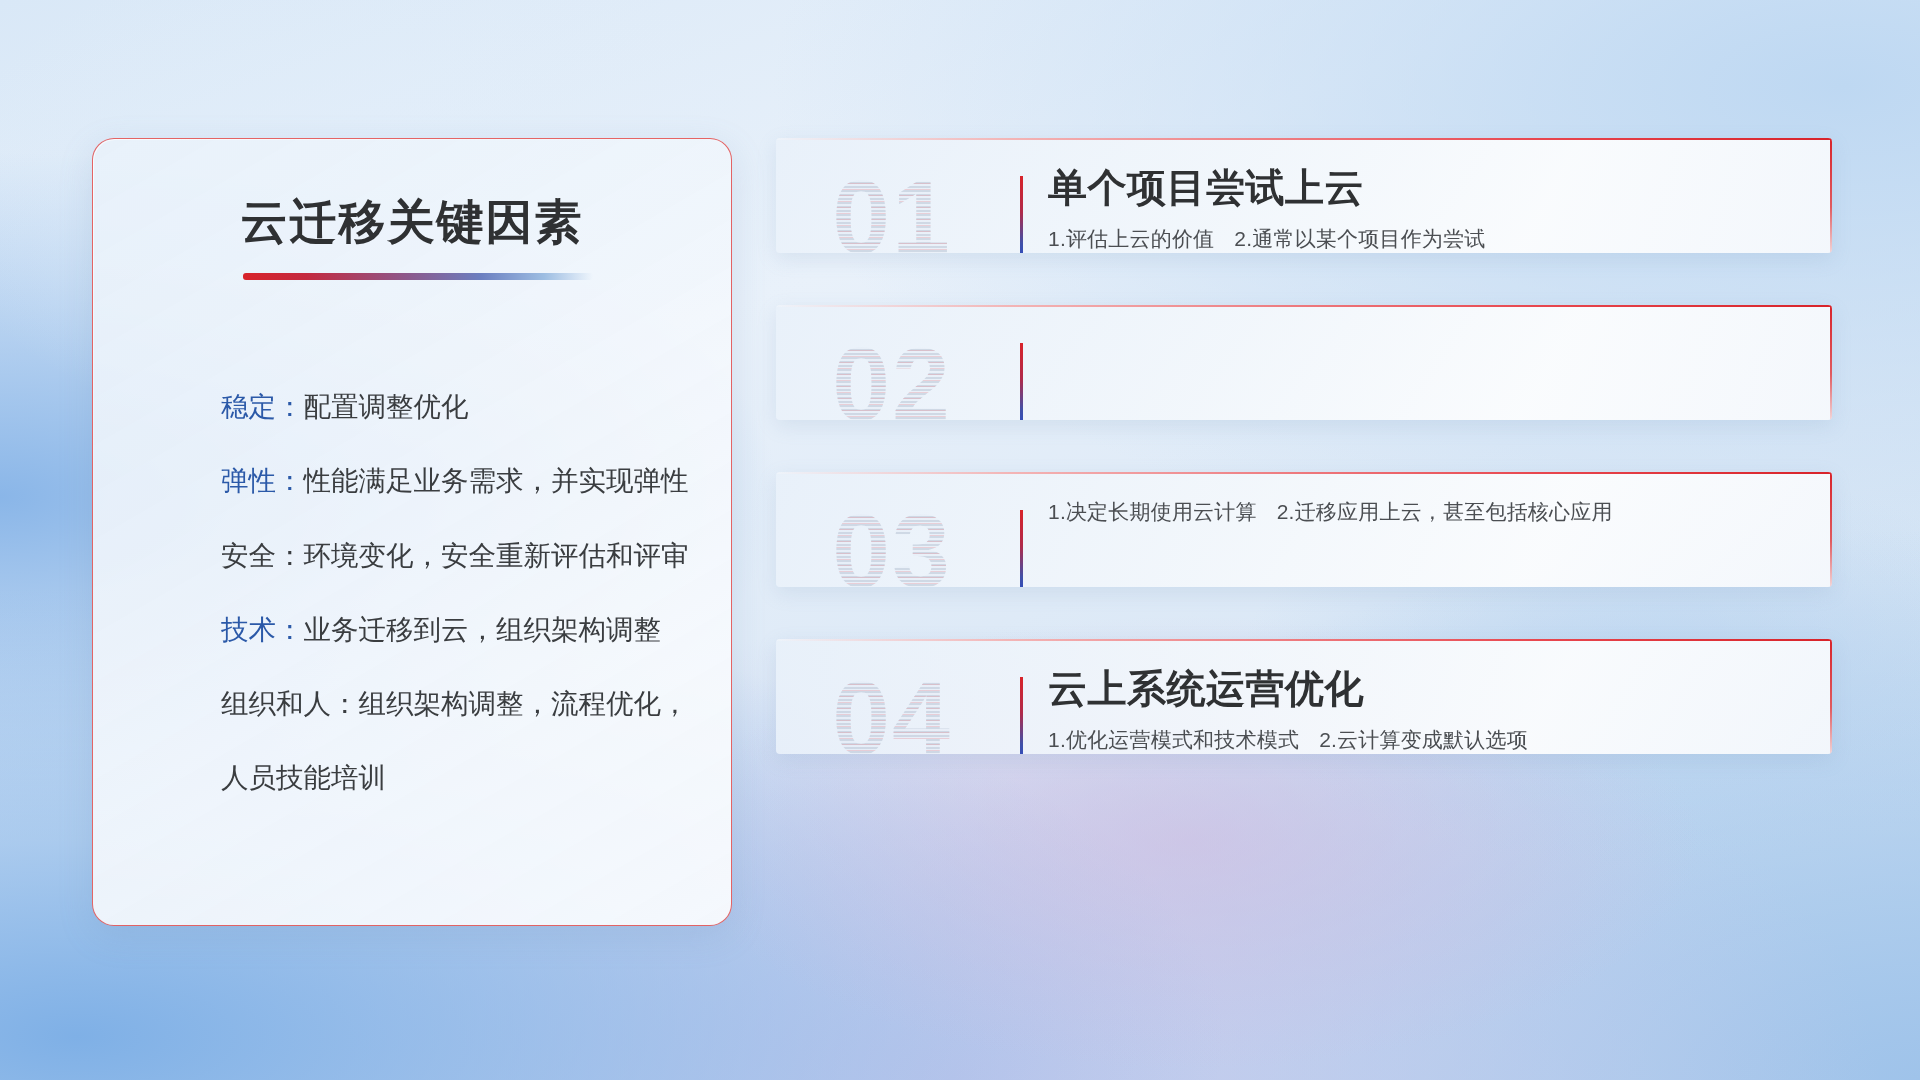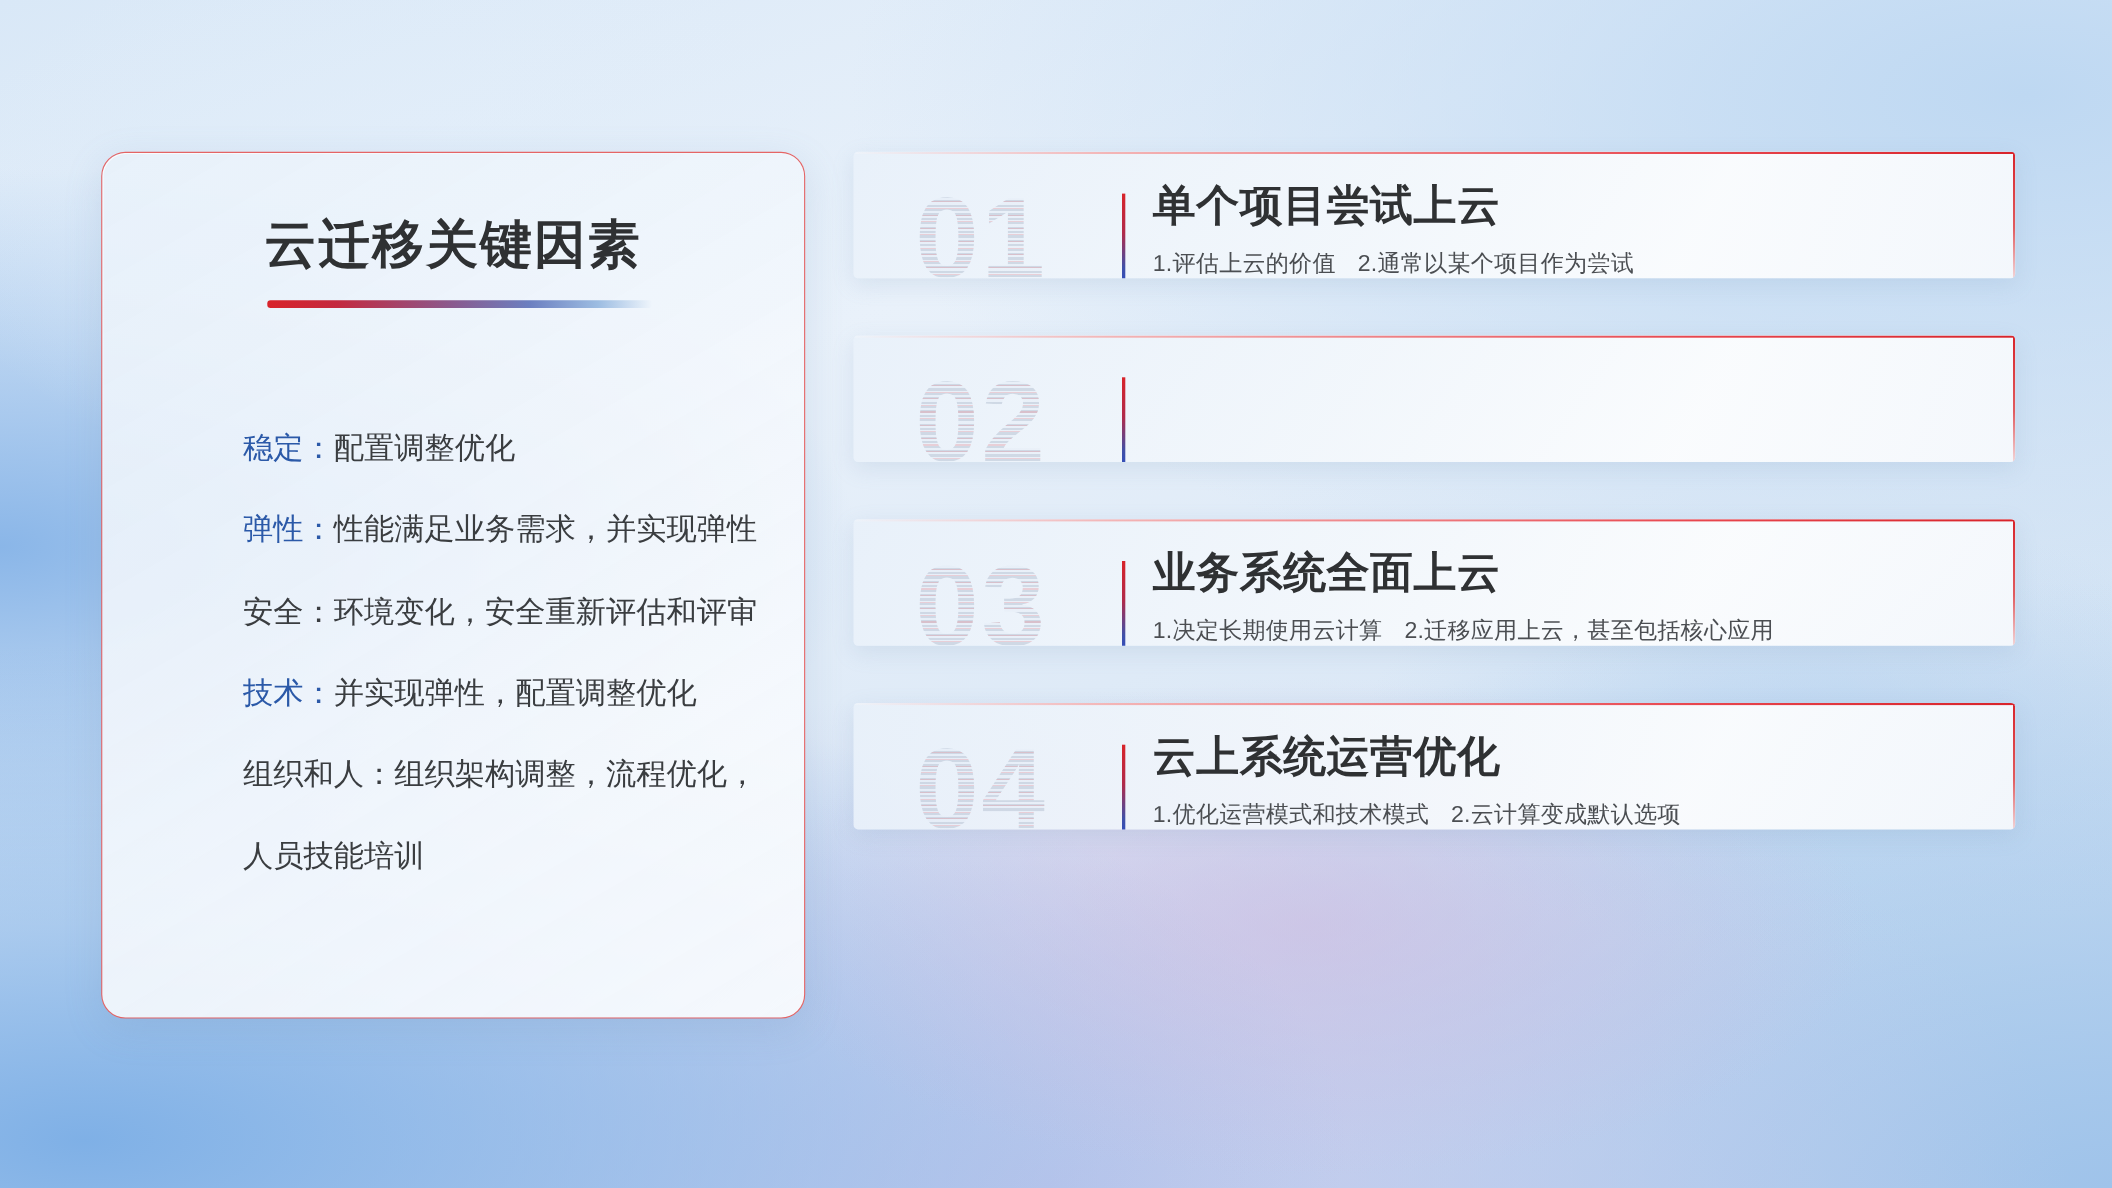--- a/index.html
+++ b/index.html
@@ -127,21 +127,21 @@
 
 <div id="stage">
 
   <section id="left-panel">
     <h1 class="panel-title">云迁移关键因素</h1>
     <div class="panel-rule"></div>
     <div id="factor-list">
         <div class="factor-row"><span class="factor-key">稳定：</span><span class="factor-text">配置调整优化</span></div>
         <div class="factor-row"><span class="factor-key">弹性：</span><span class="factor-text">性能满足业务需求，并实现弹性</span></div>
         <div class="factor-row"><span class="factor-key plain">安全：</span><span class="factor-text">环境变化，安全重新评估和评审</span></div>
-        <div class="factor-row"><span class="factor-key">技术：</span><span class="factor-text">并实现弹性，配置调整优化</span></div>
+        <div class="factor-row"><span class="factor-key">技术：</span><span class="factor-text">业务迁移到云，组织架构调整</span></div>
         <div class="factor-row"><span class="factor-key plain">组织和人：</span><span class="factor-text">组织架构调整，流程优化，</span></div>
         <div class="factor-row wrapline"><span class="factor-text">人员技能培训</span></div>
       </div>
   </section>
 
   <section id="cards">
       <div class="card">
         <div class="card-num">01</div>
         <div class="card-num-tint">01</div>
         <div class="card-bar"></div>
@@ -153,21 +153,20 @@
       <div class="card">
         <div class="card-num">02</div>
         <div class="card-num-tint">02</div>
         <div class="card-bar"></div>
       </div>
       <div class="card">
         <div class="card-num">03</div>
         <div class="card-num-tint">03</div>
         <div class="card-bar"></div>
         <div class="card-body">
-          <div class="card-title">业务系统全面上云</div>
           <div class="card-desc"><span>1.决定长期使用云计算</span><span class="desc-gap"></span><span>2.迁移应用上云，甚至包括核心应用</span></div>
         </div>
       </div>
       <div class="card">
         <div class="card-num">04</div>
         <div class="card-num-tint">04</div>
         <div class="card-bar"></div>
         <div class="card-body">
           <div class="card-title">云上系统运营优化</div>
           <div class="card-desc"><span>1.优化运营模式和技术模式</span><span class="desc-gap"></span><span>2.云计算变成默认选项</span></div>

